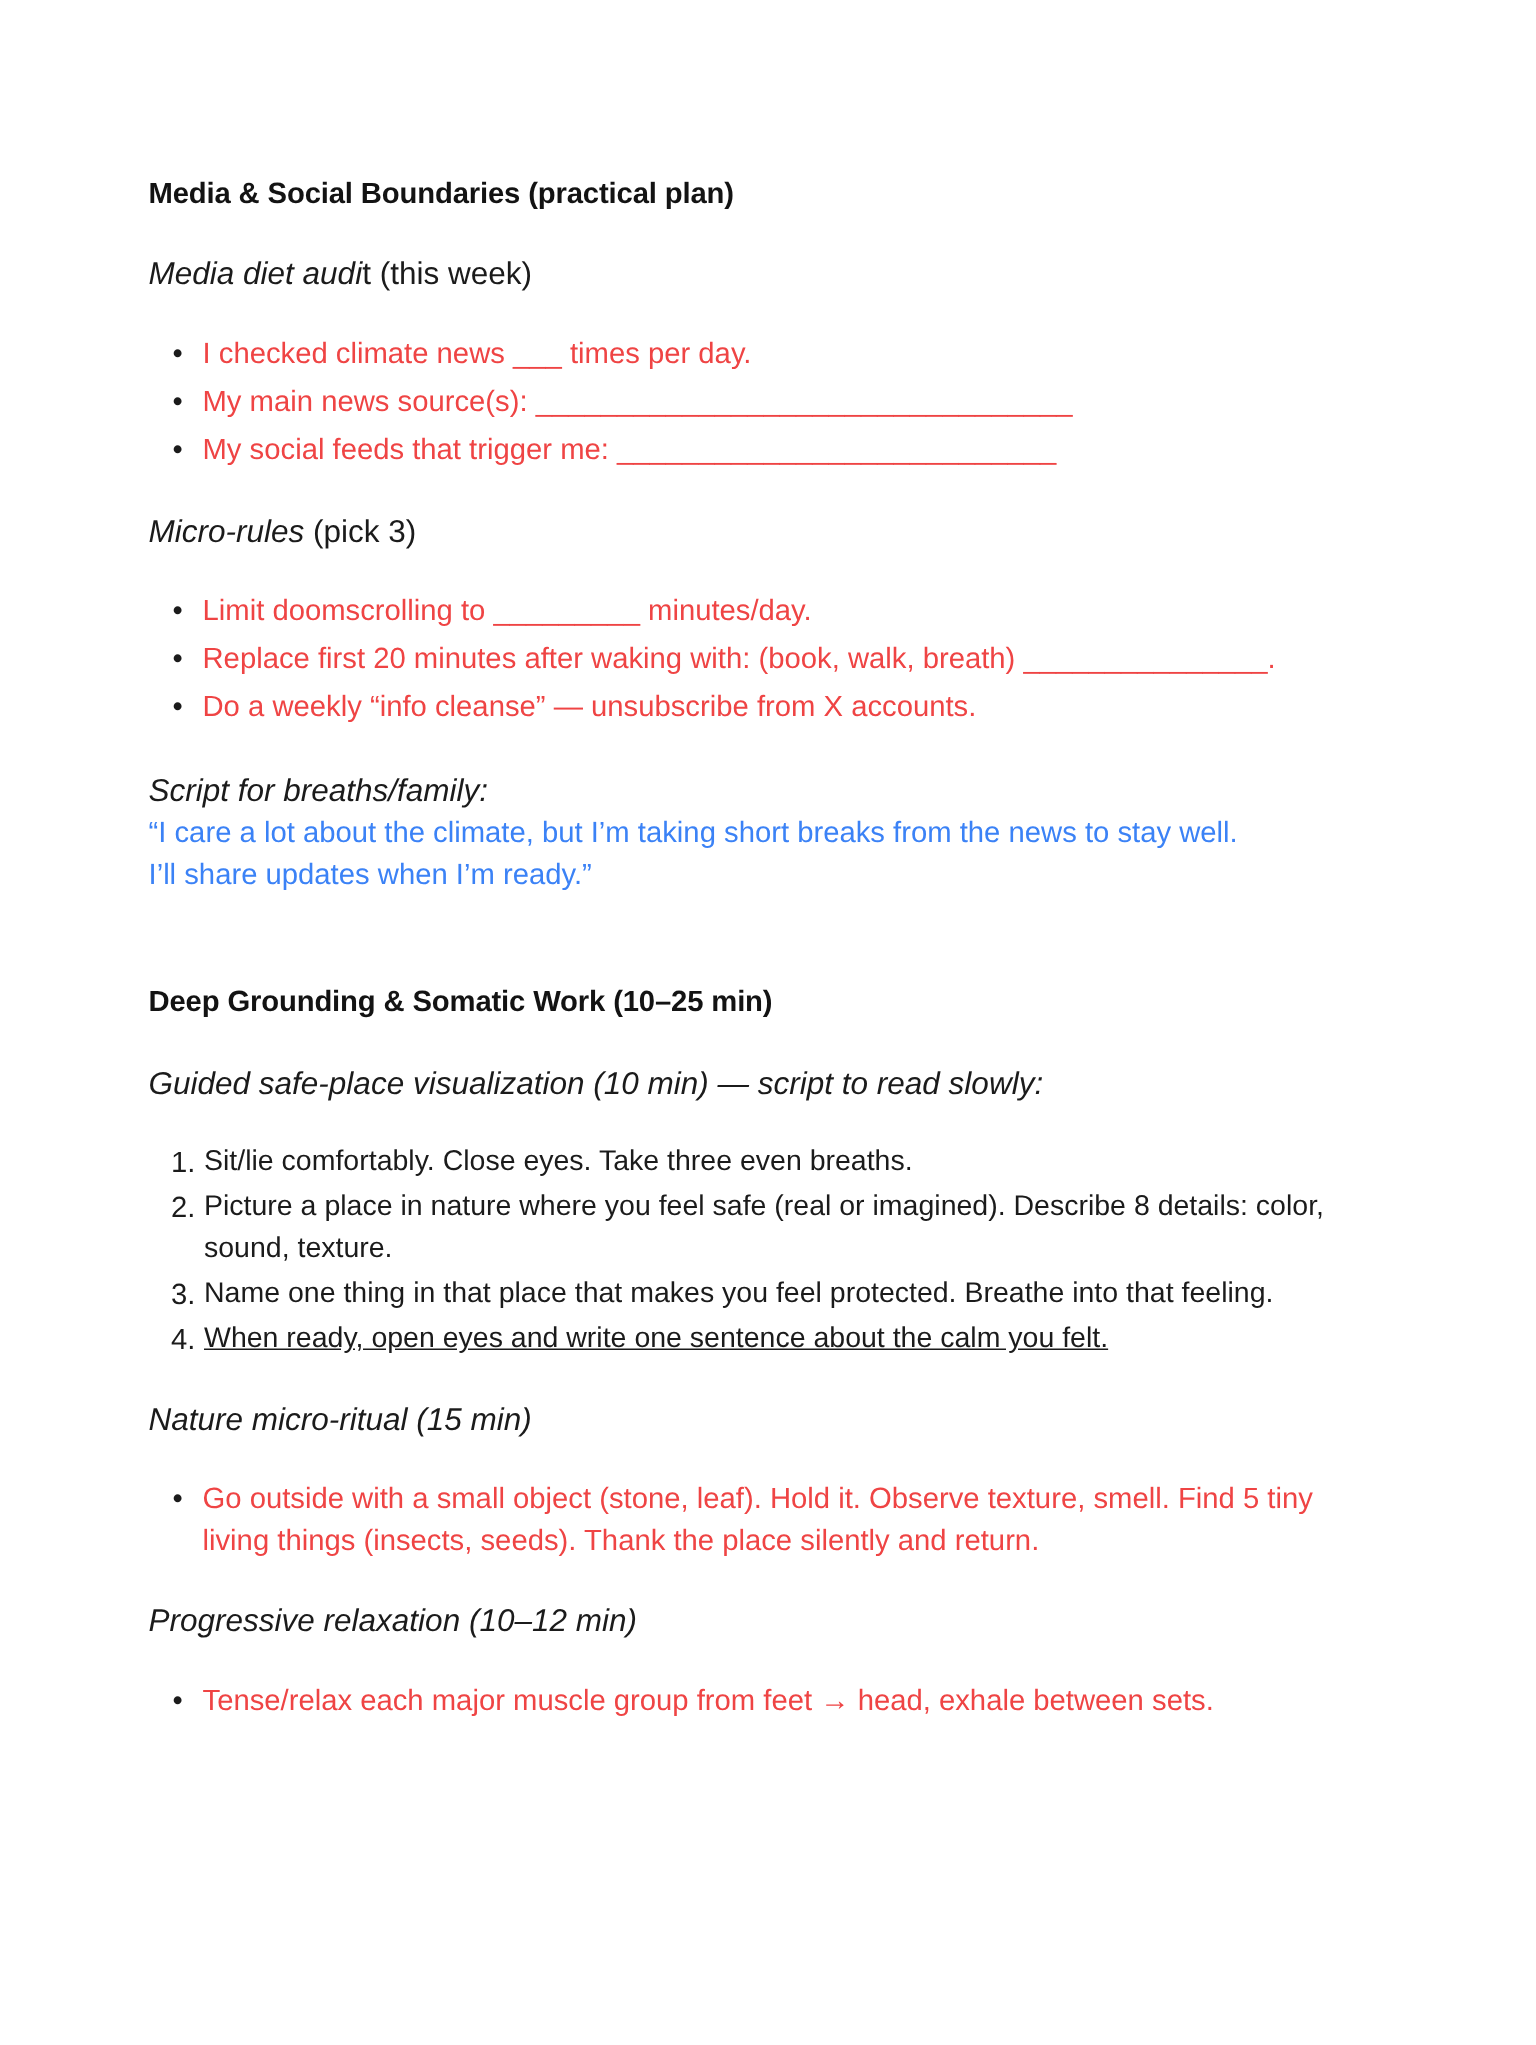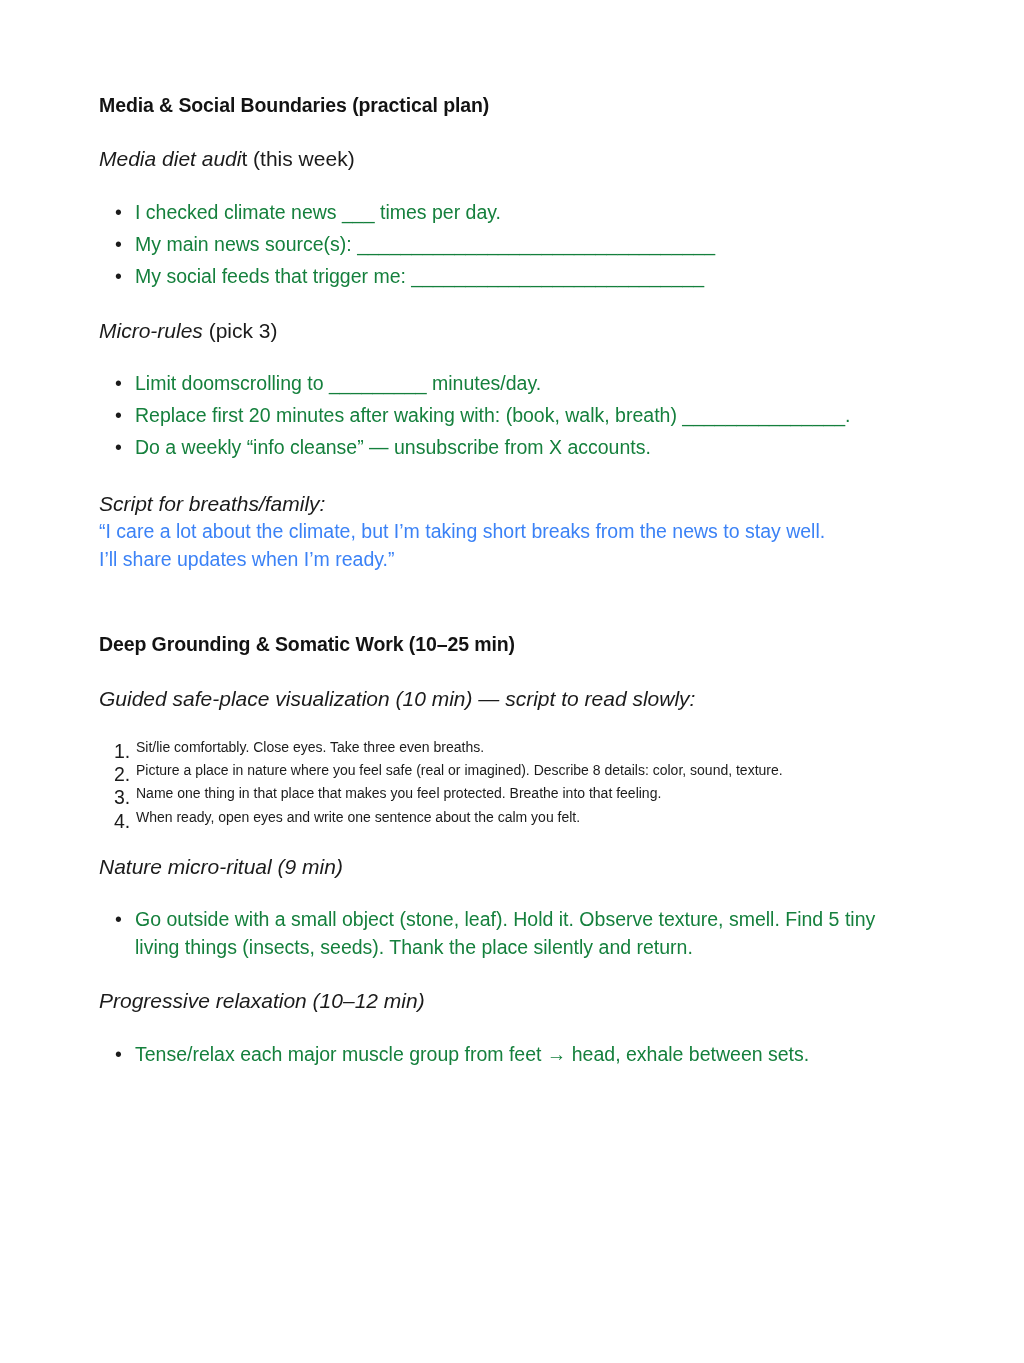--- a/index.html
+++ b/index.html
@@ -12,21 +12,21 @@
     height: 1363px;
     font-family: "Liberation Sans", sans-serif;
     color: #1b1b1b;
     -webkit-font-smoothing: antialiased;
   }
   .page {
     position: relative;
     width: 1024px;
     height: 1363px;
     box-sizing: border-box;
-    padding: 92px 99px 0 99px;
+    padding: 116px 99px 0 99px;
     background: #ffffff;
   }
   .doc {
     width: 826px;
   }
 
   h2.section-heading {
     font-size: 19.5px;
     font-weight: bold;
     line-height: 1.35;
@@ -56,21 +56,21 @@
     list-style: none;
     margin: 0;
     padding: 0;
   }
   ul.bullets > li {
     position: relative;
     font-size: 19.5px;
     line-height: 1.44;
     padding-left: 36px;
     margin: 0 0 4px 0;
-    color: #15803d;
+    color: #ef4444;
   }
   ul.bullets > li:last-child {
     margin-bottom: 0;
   }
   ul.bullets > li::before {
     content: "\2022";
     position: absolute;
     left: 16px;
     top: 0;
     font-size: 19.5px;
@@ -79,29 +79,30 @@
   }
 
   ol.numbers {
     list-style: none;
     margin: 0;
     padding: 0;
     counter-reset: li;
   }
   ol.numbers > li {
     position: relative;
-    font-size: 14px;
+    font-size: 19px;
     line-height: 1.44;
     padding-left: 37px;
     margin: 0 0 3px 0;
     color: #1b1b1b;
     counter-increment: li;
   }
   ol.numbers > li:last-child {
     margin-bottom: 0;
+    text-decoration: underline;
   }
   ol.numbers > li::before {
     content: counter(li) ".";
     position: absolute;
     left: 15px;
     top: 0;
     font-size: 19.5px;
     line-height: 1.44;
     color: #1b1b1b;
   }
@@ -163,21 +164,21 @@
 
     <ol class="numbers">
       <li>Sit/lie comfortably. Close eyes. Take three even breaths.</li>
       <li>Picture a place in nature where you feel safe (real or imagined). Describe 8 details: color, sound, texture.</li>
       <li>Name one thing in that place that makes you feel protected. Breathe into that feeling.</li>
       <li>When ready, open eyes and write one sentence about the calm you felt.</li>
     </ol>
 
     <div class="gap-tight"></div>
 
-    <p class="sub-heading"><span class="it">Nature micro-ritual (9 min)</span></p>
+    <p class="sub-heading"><span class="it">Nature micro-ritual (15 min)</span></p>
 
     <div class="gap-sub-to-list"></div>
 
     <ul class="bullets">
       <li>Go outside with a small object (stone, leaf). Hold it. Observe texture, smell. Find 5 tiny living things (insects, seeds). Thank the place silently and return.</li>
     </ul>
 
     <div class="gap-tight"></div>
 
     <p class="sub-heading"><span class="it">Progressive relaxation (10–12 min)</span></p>

